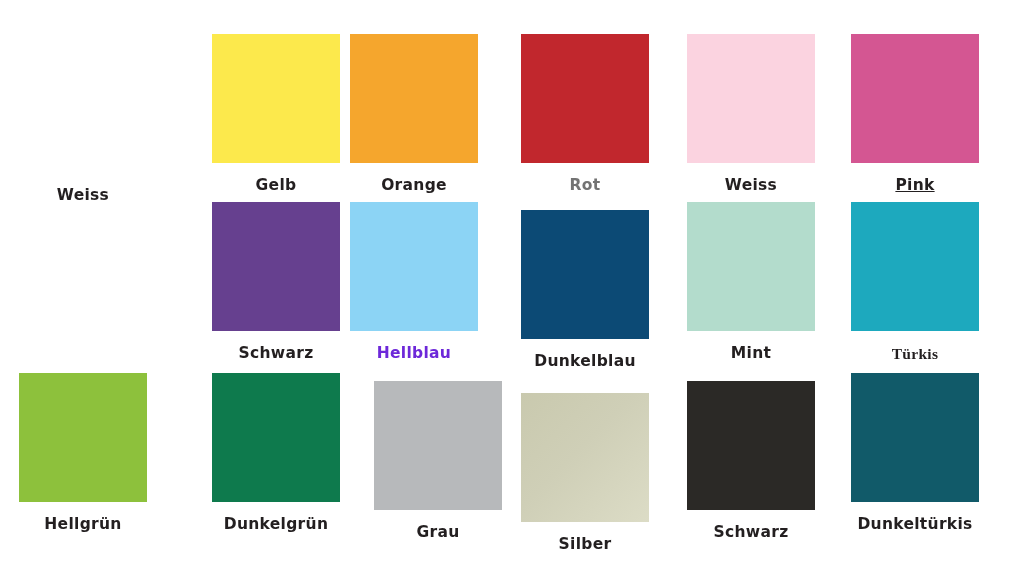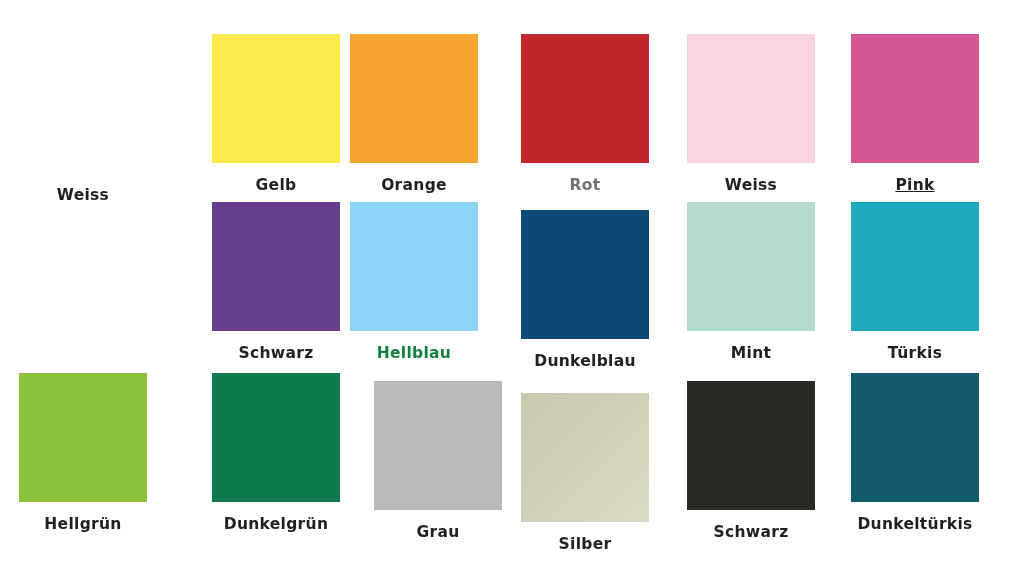--- a/index.html
+++ b/index.html
@@ -86,33 +86,33 @@
     <div class="swatch-cell col-5 row-0">
       <div class="swatch-chip" title="Pink" style="background: rgb(212, 86, 146);"></div>
       <div class="swatch-label" style="color: rgb(35, 31, 32); text-decoration: underline;">Pink</div>
     </div>
     <div class="swatch-cell col-1 row-1">
       <div class="swatch-chip" title="Violet" style="background: rgb(102, 64, 143);"></div>
       <div class="swatch-label" style="color: rgb(35, 31, 32);">Schwarz</div>
     </div>
     <div class="swatch-cell col-2 row-1">
       <div class="swatch-chip" title="Hellblau" style="background: rgb(140, 212, 245);"></div>
-      <div class="swatch-label" style="color: #15803d;">Hellblau</div>
+      <div class="swatch-label" style="color: #6d28d9;">Hellblau</div>
     </div>
     <div class="swatch-cell col-3 row-1" style="margin-top: 8px;">
       <div class="swatch-chip" title="Dunkelblau" style="background: rgb(12, 74, 117);"></div>
       <div class="swatch-label" style="color: rgb(35, 31, 32);">Dunkelblau</div>
     </div>
     <div class="swatch-cell col-4 row-1">
       <div class="swatch-chip" title="Mint" style="background: rgb(179, 220, 204);"></div>
       <div class="swatch-label" style="color: rgb(35, 31, 32);">Mint</div>
     </div>
     <div class="swatch-cell col-5 row-1">
       <div class="swatch-chip" title="Türkis" style="background: rgb(29, 169, 190);"></div>
-      <div class="swatch-label" style="color: rgb(35, 31, 32);">Türkis</div>
+      <div class="swatch-label" style="color: rgb(35, 31, 32); font-family: Liberation Serif, serif;">Türkis</div>
     </div>
     <div class="swatch-cell col-1 row-2">
       <div class="swatch-chip" title="Dunkelgrün" style="background: rgb(14, 122, 77);"></div>
       <div class="swatch-label" style="color: rgb(35, 31, 32);">Dunkelgrün</div>
     </div>
     <div class="swatch-cell col-0 row-2">
       <div class="swatch-chip" title="Hellgrün" style="background: rgb(141, 193, 60);"></div>
       <div class="swatch-label" style="color: rgb(35, 31, 32);">Hellgrün</div>
     </div>
     <div class="swatch-cell col-2 row-2" style="margin-top: 8px; margin-left: 24px;">

